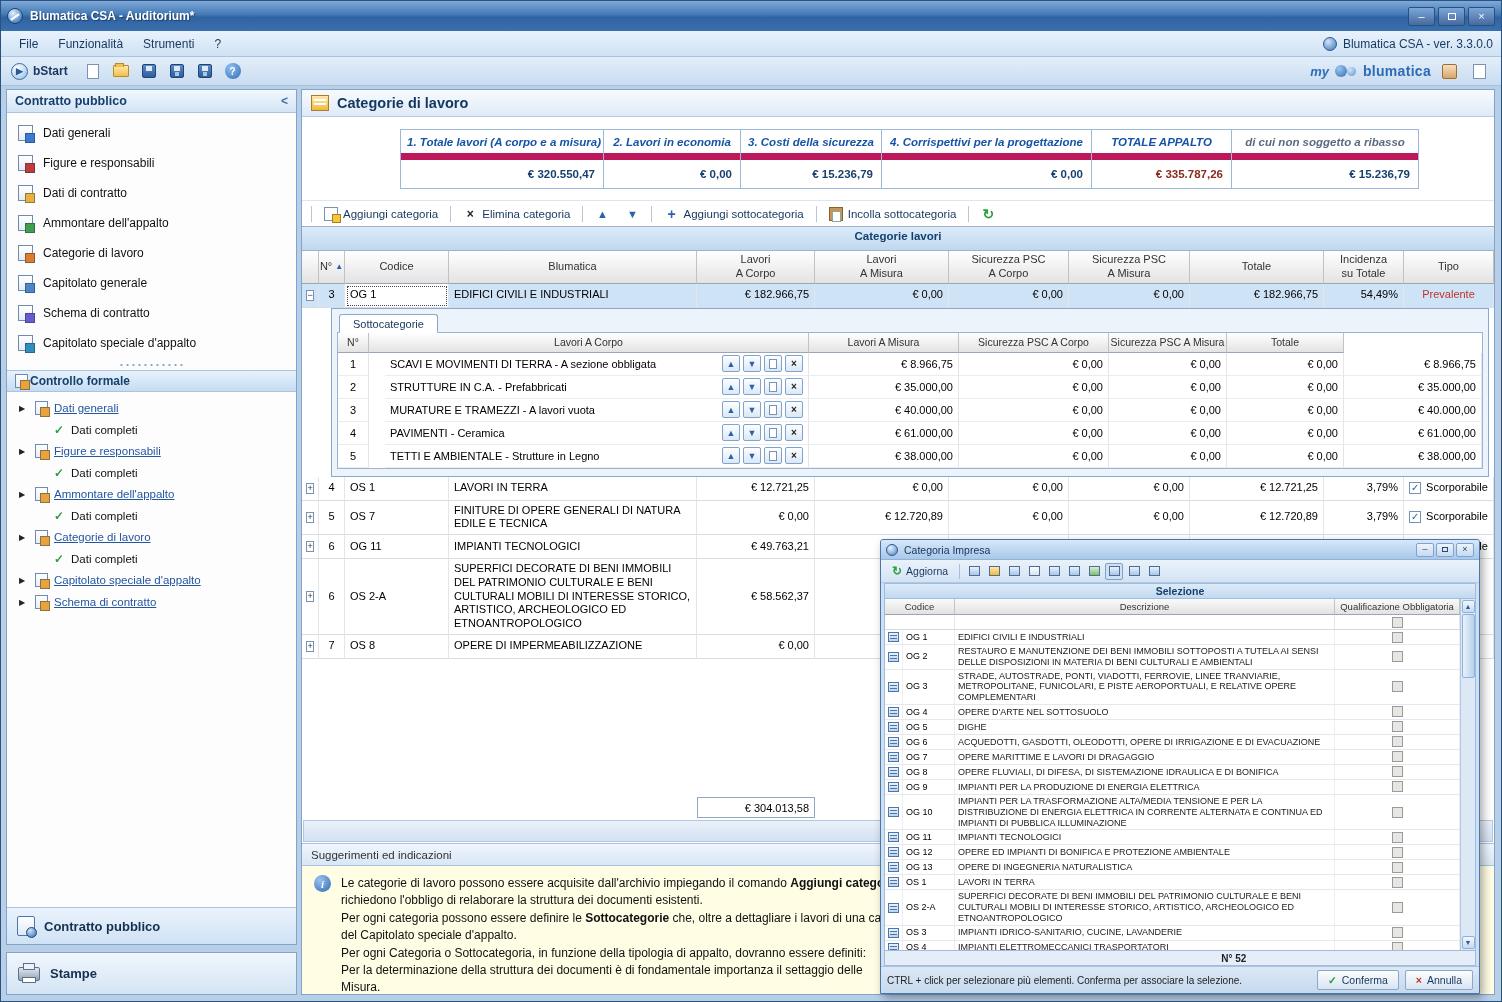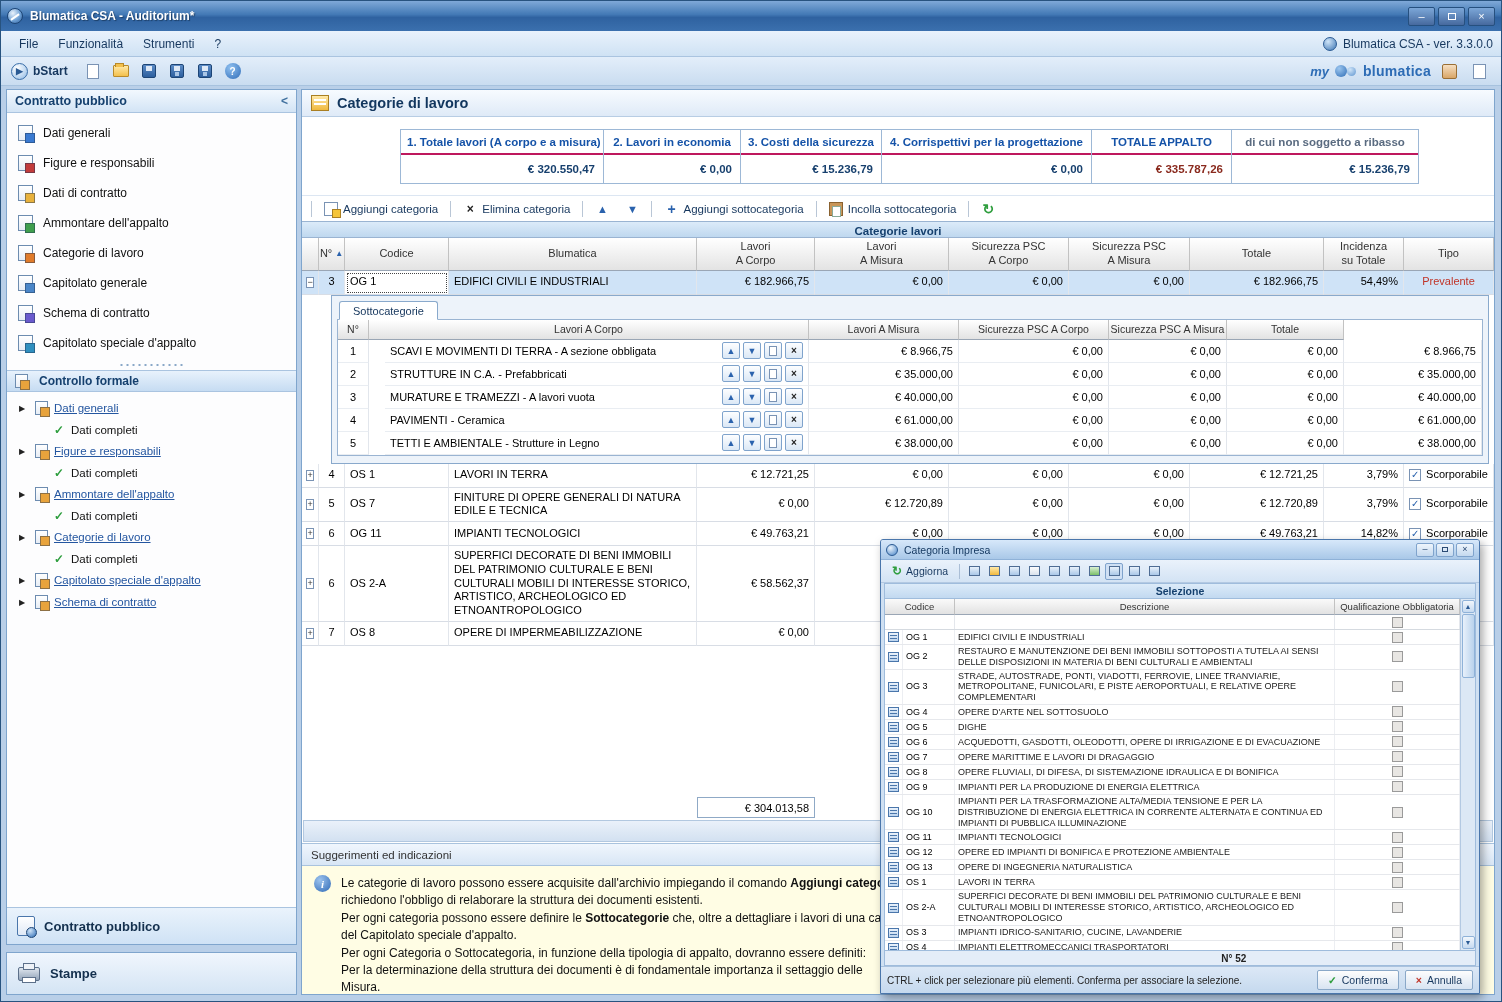--- a/index.html
+++ b/index.html
@@ -60,21 +60,21 @@
   .sb-collapse { margin-left:auto; color:#41719f; font-weight:bold; font-size:12px; }
   .sb-items { padding:5px 0 2px; }
   .sb-item { display:flex; align-items:center; gap:10px; height:30px; padding:0 11px; font-size:12px; color:#111; }
   .si { width:15px; height:16px; background:linear-gradient(#ffffff,#e7edf5); border:1px solid #6d8cb0; position:relative; flex:none; --ac:#3a7ad1; }
   .si::after { content:''; position:absolute; right:-3px; bottom:-3px; width:8px; height:8px; border:1px solid rgba(30,50,80,.45); background:var(--ac); }
   .si.small { width:13px; height:14px; }
   .a0{--ac:#3a7ad1}.a1{--ac:#c23b3b}.a2{--ac:#e8b13c}.a3{--ac:#3f9e4d}.a4{--ac:#e07b2a}.a5{--ac:#4a86c8}.a6{--ac:#6a5acd}.a7{--ac:#2f8fbf}
   .tico{--ac:#e8a33c}
   .sb-split { height:10px; background:radial-gradient(circle, #8aa8c8 1px, transparent 1.4px) center / 6px 6px no-repeat; background-size:6px 4px; background-repeat:repeat-x; background-position:center; margin:0 110px; }
   .cf-header { height:22px; flex:none; background:linear-gradient(#e8f2fc,#c6dcf2); border-top:1px solid #aac4e0; border-bottom:1px solid #aac4e0;
-    display:flex; align-items:center; gap:11px; padding:0 8px; font-weight:bold; color:#15406e; font-size:12px; }
+    display:flex; align-items:center; gap:2px; padding:0 8px; font-weight:bold; color:#15406e; font-size:12px; }
   .cf-tree { padding:5px 0 6px; }
   .cf-node { display:flex; align-items:center; gap:6px; height:22px; padding-left:12px; }
   .cf-arrow { color:#222; font-size:8px; width:10px; flex:none; }
   .cf-label { color:#2456a0; text-decoration:underline; font-size:11.5px; }
   .cf-child { display:flex; align-items:center; gap:7px; height:21px; padding-left:47px; font-size:11.5px; color:#111; }
   .check-green { color:#2e9e3e; font-weight:bold; font-size:12px; }
   .sb-flex { flex:1; }
   .nav-btn { height:37px; flex:none; border-top:1px solid #aac4e0; background:linear-gradient(#eaf3fc,#cfe2f5);
     display:flex; align-items:center; gap:9px; padding:0 10px; font-weight:bold; color:#14304e; font-size:13px; }
   .contract-icon { width:18px; height:20px; background:linear-gradient(#ffffff,#dfe9f6); border:1px solid #4a76ab; border-radius:2px; position:relative; }
@@ -89,41 +89,41 @@
   
   .main { position:absolute; left:300px; top:88px; right:6px; bottom:6px; background:#fff; border:1px solid #7fa5cd; display:flex; flex-direction:column; overflow:hidden; }
   .main-title { height:27px; flex:none; background:linear-gradient(#f7fbff,#dfeaf7); border-bottom:1px solid #b8cde4;
     display:flex; align-items:center; gap:8px; padding:0 9px; font-weight:bold; font-size:14.5px; color:#12365e; }
   .cat-title-icon { width:18px; height:16px; background:linear-gradient(#ffe9a8,#f0b93f); border:1px solid #a97f23; position:relative; }
   .cat-title-icon::after { content:''; position:absolute; left:2px; top:3px; right:2px; height:2px; background:#fff; box-shadow:0 4px 0 #fff; }
   .main-content { flex:1; display:flex; flex-direction:column; overflow:hidden; }
 
   .summary { margin:12px 0 11px 98px; display:flex; border:1px solid #9db8d6; border-right:none; width:fit-content; }
   .sum-col { border-right:1px solid #9db8d6; display:flex; flex-direction:column; }
-  .sum-h { padding:6px 6px 5px; color:#1553a8; font-weight:bold; text-align:center; border-bottom:2px solid #be185d; font-size:11.5px; white-space:nowrap; }
+  .sum-h { padding:6px 6px 5px; color:#1553a8; font-weight:bold; text-align:center; border-bottom:7px solid #be185d; font-size:11.5px; white-space:nowrap;font-style:italic; }
   .sum-h.muted { color:#5a6b80; }
   .sum-v { padding:8px 8px; text-align:right; font-weight:bold; color:#17406e; font-size:11.5px; }
   .sum-v.emph { color:#8a2a1e; }
   .w0{width:203px}.w1{width:137px}.w2{width:141px}.w3{width:210px}.w4{width:140px}.w5{width:187px}
 
   .cat-toolbar { display:flex; align-items:center; gap:2px; height:26px; flex:none; padding:0 6px; border-top:1px solid #dce6f2; }
   .ct-sep { width:1px; height:16px; background:#b9c6d6; margin:0 3px; }
   .ct-btn { display:flex; align-items:center; gap:5px; padding:2px 6px; color:#16375e; font-size:11.5px; border:1px solid transparent; border-radius:2px; }
   .cti { display:flex; align-items:center; justify-content:center; font-size:12px; min-width:14px; }
   .cti.add-category { width:12px; height:14px; background:#fff; border:1px solid #7a93b4; position:relative; }
   .cti.add-category::after { content:''; position:absolute; right:-4px; bottom:-3px; width:7px; height:7px; background:#f5c53a; border:1px solid #a97f23; }
   .cti.delete-category { color:#222; font-weight:bold; }
   .cti.move-up, .cti.move-down { color:#2a62ad; font-weight:bold; font-size:11px; }
   .cti.add-subcategory { color:#2a62ad; font-weight:bold; font-size:14px; }
   .cti.paste-subcategory { width:12px; height:14px; background:#c89558; border:1px solid #8a6230; position:relative; }
   .cti.paste-subcategory::after { content:''; position:absolute; left:2px; top:3px; width:7px; height:9px; background:#fff; border:1px solid #8a9; }
   .cti.refresh { color:#2f9e3e; font-weight:bold; font-size:14px; }
 
   .cat-grid { border-top:1px solid #9ab4d2; }
-  .cg-group { height:16px; background:linear-gradient(#dcebf9,#bfd8ef); text-align:center; font-weight:bold; color:#15406e;
+  .cg-group { height:24px; background:linear-gradient(#dcebf9,#bfd8ef); text-align:center; font-weight:bold; color:#15406e;
     border-bottom:1px solid #9ab4d2; font-size:11.5px; line-height:18px; }
   .cg-row { display:grid; grid-template-columns:17px 26px 104px 248px 118px 134px 120px 121px 134px 80px 1fr; }
   .cg-row.header .hcell { background:linear-gradient(#ffffff,#e3e3e3); border-right:1px solid #c2c2c2; border-bottom:1px solid #9aa6b5;
     min-height:32px; display:flex; align-items:center; justify-content:center; text-align:center; font-size:11px; color:#333; line-height:1.25; padding:2px; gap:3px; }
   .sort-arrow { color:#2a62ad; font-size:8px; }
   .cell { border-right:1px solid #e2e6ec; border-bottom:1px solid #d8dde5; padding:3px 5px; font-size:11px; display:flex; align-items:center; min-height:24px; line-height:1.25; }
   .cell.money { justify-content:flex-end; }
   .cell.center { justify-content:center; }
   .cg-row.sel .cell { background:#cfe3f7; }
   .cg-row.sel .cell.focus-cell { background:#fff; outline:1px dotted #444; outline-offset:-3px; }

